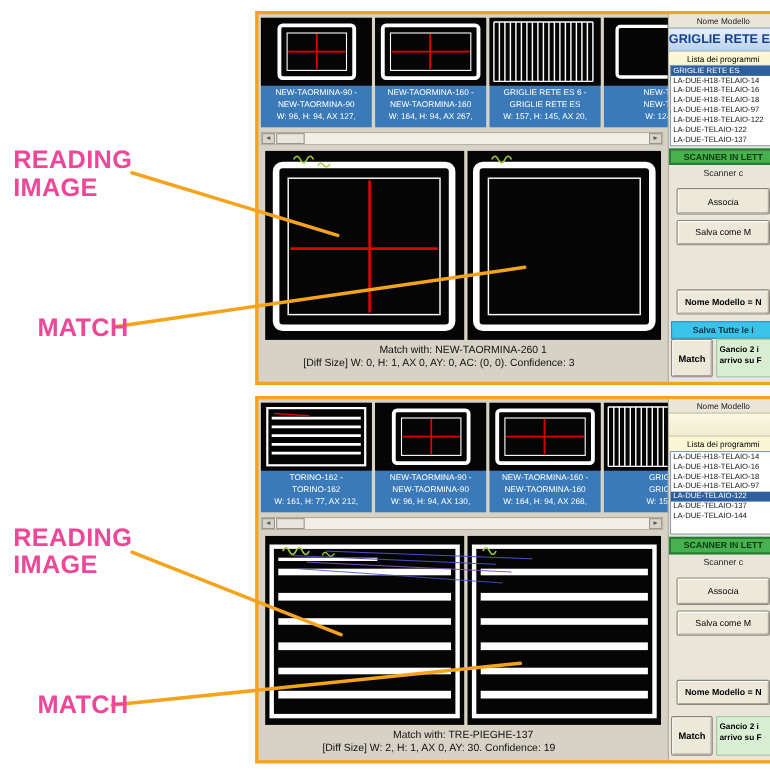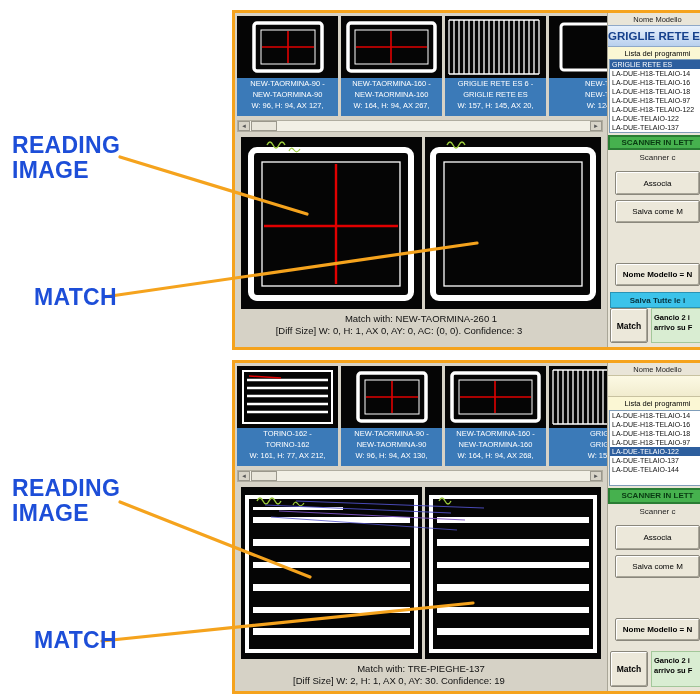--- a/index.html
+++ b/index.html
@@ -1,20 +1,20 @@
 <!DOCTYPE html>
 <html><head>
 <meta charset="utf-8">
 <style>
   html,body { margin:0; padding:0; overflow:hidden; }
   body { width:700px; height:700px; position:relative; background:#ffffff;
          font-family:"Liberation Sans", sans-serif; }
 
   
-  .ann { position:absolute; color:#1d4ed8; font-weight:bold; font-size:23px;
+  .ann { position:absolute; color:#ec4899; font-weight:bold; font-size:23px;
          line-height:1.08; width:135px; letter-spacing:.3px; z-index:6; }
   #ann-rt { left:12px; top:133px; }
   #ann-mt { left:34px; top:285px; }
   #ann-rb { left:12px; top:476px; }
   #ann-mb { left:34px; top:628px; }
   #ann-lines { position:absolute; left:0; top:0; z-index:5; pointer-events:none; }
   #ann-lines line { stroke:#f5a31d; stroke-width:3.2; stroke-linecap:round; }
 
   
   .panel { position:absolute; left:232px; width:478px; background:#d6d2c6;

